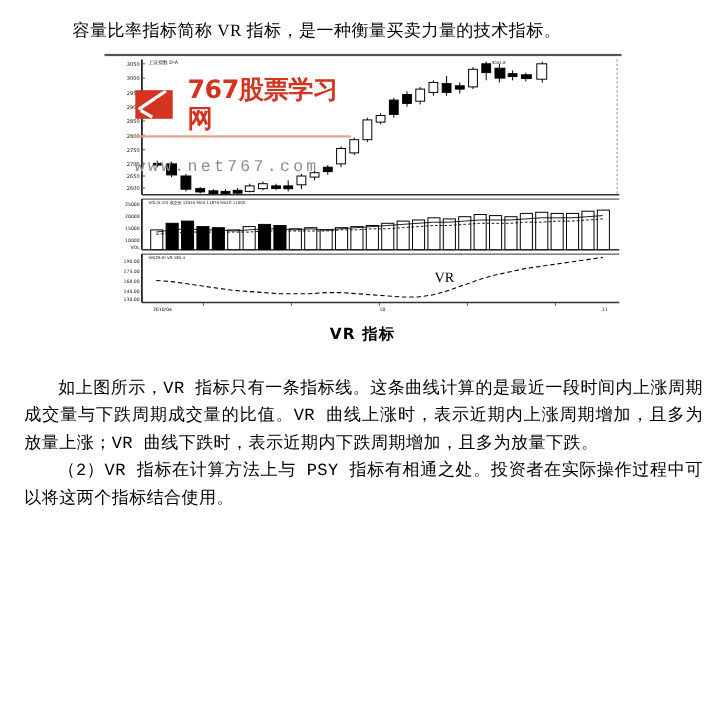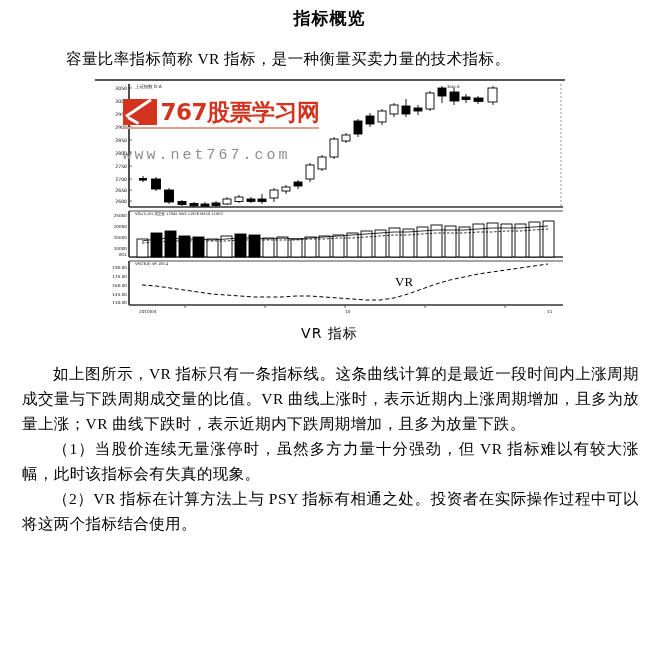--- a/index.html
+++ b/index.html
@@ -68,21 +68,21 @@
   .watermark {
     position: absolute;
     left: 28px;
     top: 18px;
     width: 200px;
     pointer-events: none;
   }
   .wm-row1 {
     display: flex;
     align-items: center;
-    gap: 4px;
+    gap: 14px;
   }
   .wm-mark {
     width: 34px; height: 26px;
     background: #d2341f;
     position: relative;
     overflow: hidden;
     flex: none;
   }
   .wm-mark:before {
     content: "";
@@ -120,35 +120,34 @@
     font-family: Liberation Mono, monospace;
     font-size: 15px;
     letter-spacing: 3px;
     color: #8e8e8e;
     margin-top: 18px;
   }
 
   .fig-caption {
     text-align: center;
     font-size: 14px;
-    font-weight: normal;
+    font-weight: bold;
     font-family: "DejaVu Sans", sans-serif;
     margin-top: 9px;
     letter-spacing: 1px;
   }
 
-  .body-block { margin-top: 18px; }
+  .body-block { margin-top: 28px; font-family: Liberation Mono, monospace; }
   .body-block .para + .para { margin-top: 0; }
 </style>
 </head>
 <body>
 
 <div class="page">
 
-  <h1 class="page-title">指标概览</h1>
 
   <p class="para intro">容量比率指标简称 VR 指标，是一种衡量买卖力量的技术指标。</p>
 
   <div class="figure">
     <div class="chart-shell">
 
       <svg class="chart-svg" width="470" height="235" viewBox="0 0 470 235">
 
         <line x1="34" y1="3" x2="34" y2="126" stroke="#222" stroke-width="1.6"></line>
         <line x1="34" y1="126" x2="468" y2="126" stroke="#333" stroke-width="1.4"></line>
@@ -360,17 +359,16 @@
         <div class="wm-url">www.net767.com</div>
       </div>
 
     </div>
 
     <div class="fig-caption">VR 指标</div>
   </div>
 
   <div class="body-block">
     <p class="para indent">如上图所示，VR 指标只有一条指标线。这条曲线计算的是最近一段时间内上涨周期成交量与下跌周期成交量的比值。VR 曲线上涨时，表示近期内上涨周期增加，且多为放量上涨；VR 曲线下跌时，表示近期内下跌周期增加，且多为放量下跌。</p>
-    <p class="para indent">（1）当股价连续无量涨停时，虽然多方力量十分强劲，但 VR 指标难以有较大涨幅，此时该指标会有失真的现象。</p>
     <p class="para indent">（2）VR 指标在计算方法上与 PSY 指标有相通之处。投资者在实际操作过程中可以将这两个指标结合使用。</p>
   </div>
 
 </div>
 
 </body></html>

